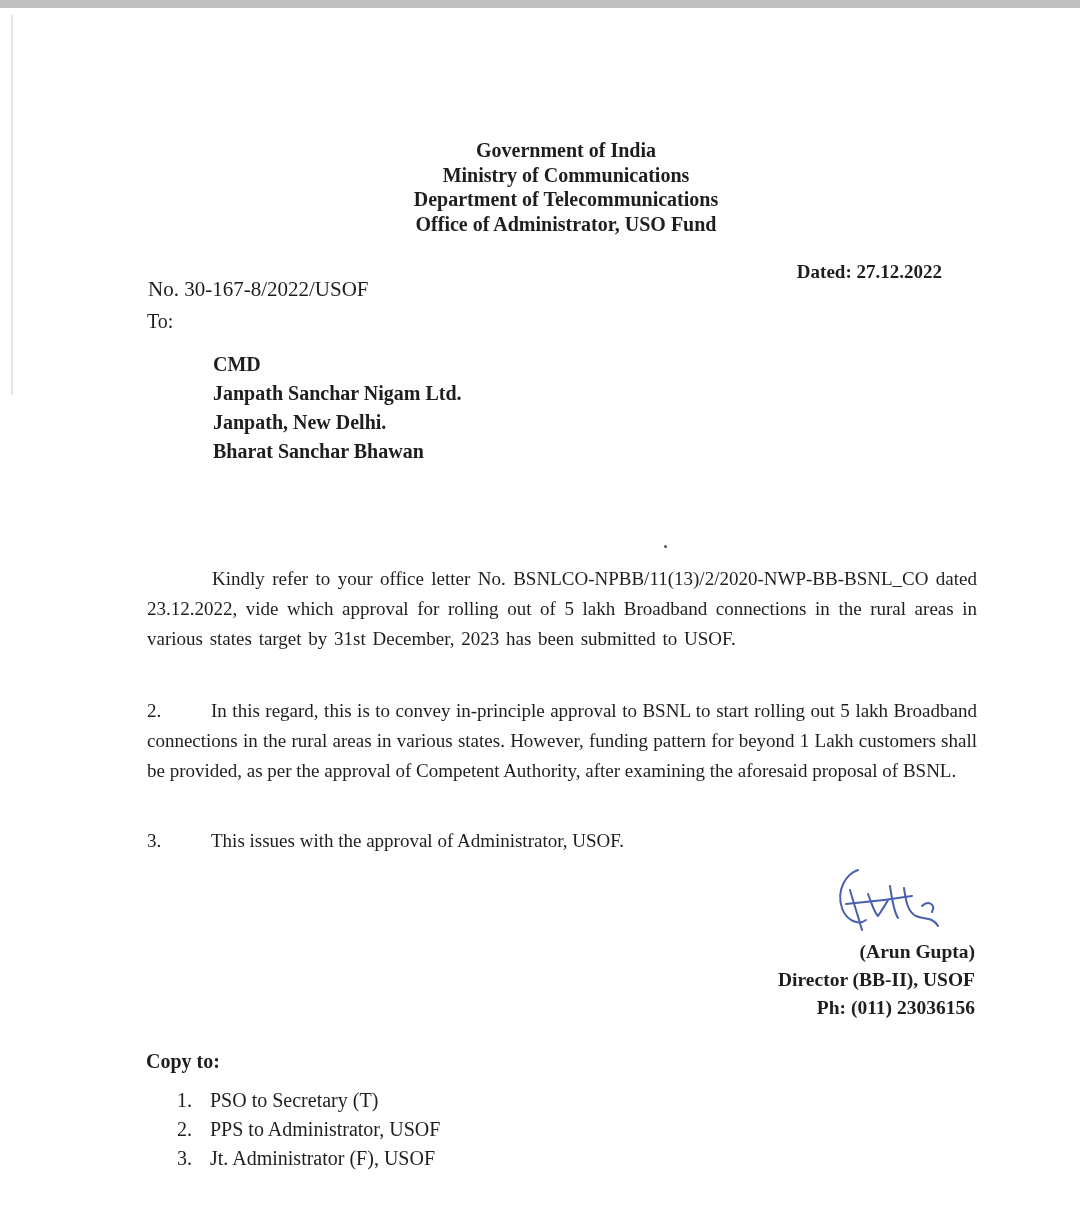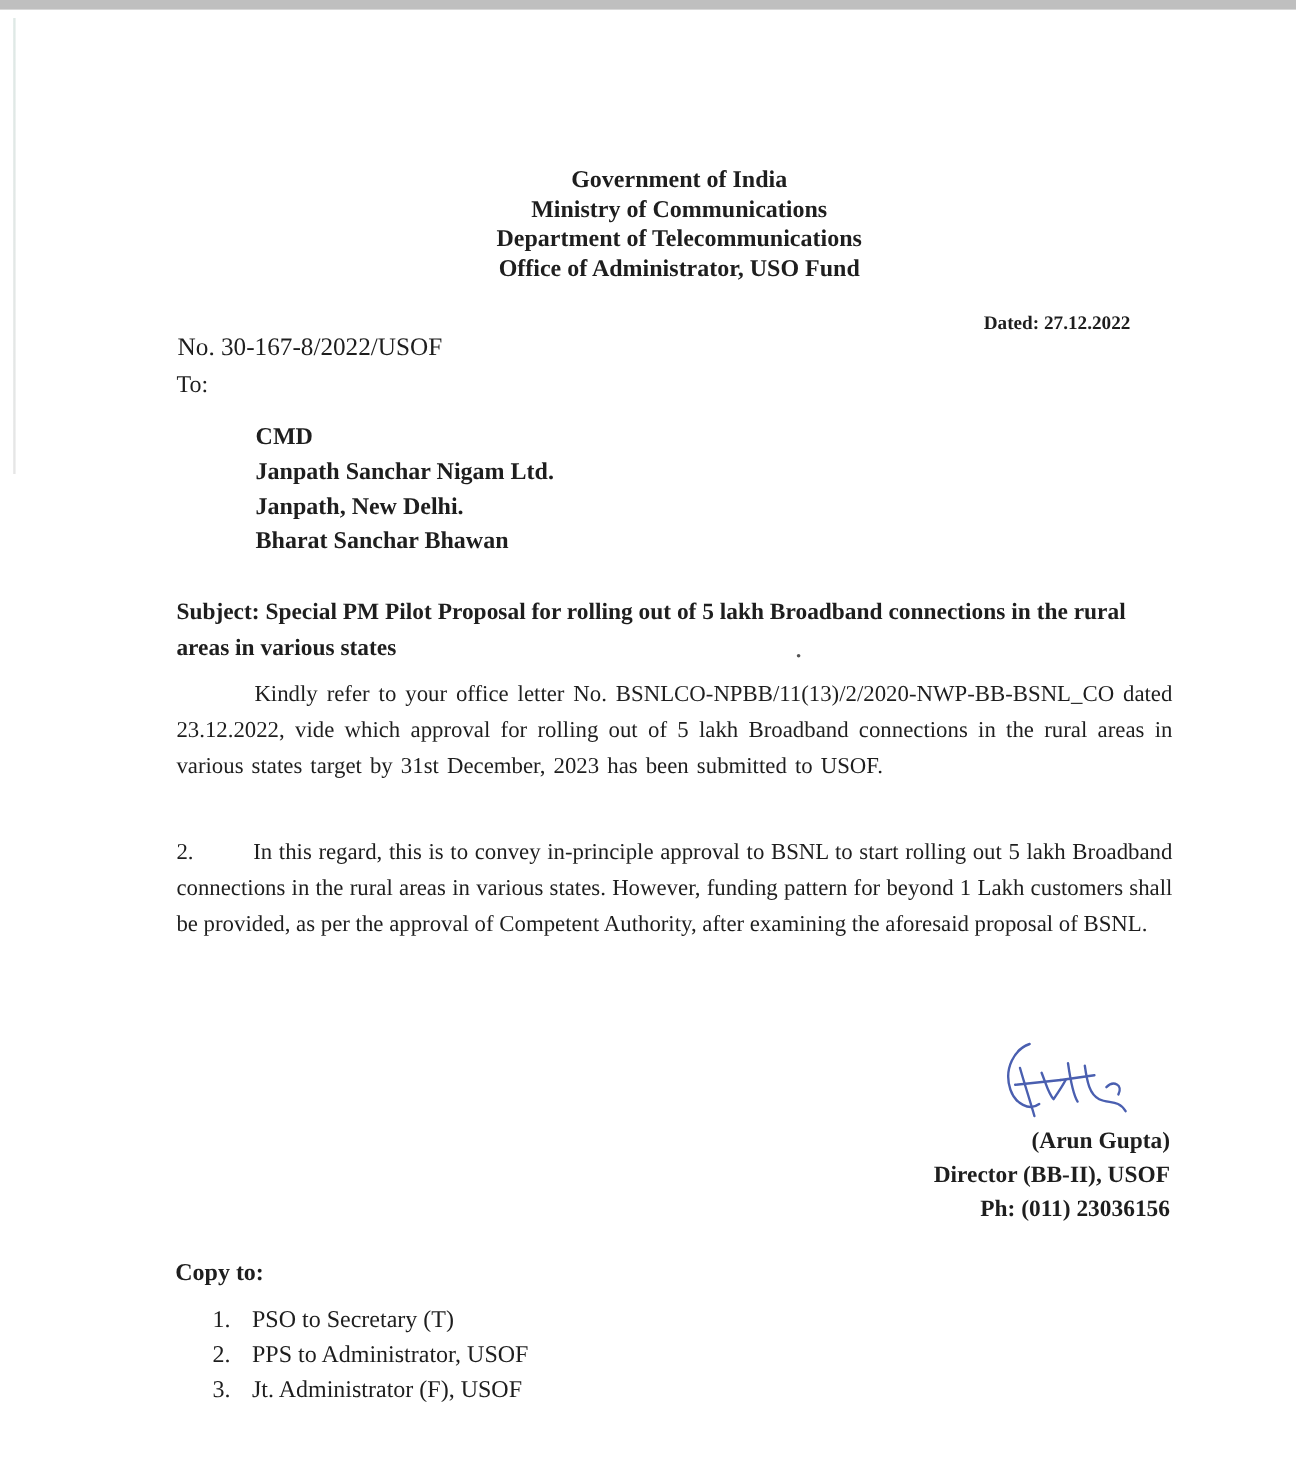--- a/index.html
+++ b/index.html
@@ -40,21 +40,21 @@
       line-height: 24.5px;
     }
     .refno {
       position: absolute;
       left: 148px; top: 269px;
       font-weight: normal; font-size: 21px;
     }
     .dated {
       position: absolute;
       right: 138px; top: 253px;
-      font-weight: bold; font-size: 16px;
+      font-weight: bold; font-size: 19px;
     }
     .to-label {
       position: absolute;
       left: 147px; top: 302px;
       font-size: 20px;
     }
     .address {
       position: absolute;
       left: 213px; top: 342px;
       font-size: 20px;
@@ -143,31 +143,33 @@
 
   <div class="to-label">To:</div>
 
   <div class="address">
     <div>CMD</div>
     <div>Janpath Sanchar Nigam Ltd.</div>
     <div>Janpath, New Delhi.</div>
     <div>Bharat Sanchar Bhawan</div>
   </div>
 
-  <div class="subject">Subject:  Special PM Pilot Proposal for rolling out of 5 lakh Broadband connections in the rural areas in various states</div>
   <div class="stray-mark"></div>
 
   <div class="para para1">
     <span>Kindly refer to your office letter No. BSNLCO-NPBB/11(13)/2/2020-NWP-BB-BSNL_CO dated 23.12.2022, vide which approval for rolling out of 5 lakh Broadband connections in the rural areas in various states target by 31st December, 2023 has been submitted to USOF.</span>
   </div>
 
   <div class="para para2">
     <span class="pnum">2.</span><span>In this regard, this is to convey in-principle approval to BSNL to start rolling out 5 lakh Broadband connections in the rural areas in various states. However, funding pattern for beyond 1 Lakh customers shall be provided, as per the approval of Competent Authority, after examining the aforesaid proposal of BSNL.</span>
   </div>
 
+  <div class="para para3">
+    <span class="pnum">3.</span><span>This issues with the approval of Administrator, USOF.</span>
+  </div>
 
   <svg class="signature-svg" viewBox="0 0 140 90">
     <g fill="none" stroke="#4a5fb0" stroke-width="2" stroke-linecap="round" stroke-linejoin="round">
       <path d="M30 10 C 18 14, 8 30, 14 48 C 18 60, 30 66, 38 60"></path>
       <path d="M22 30 C 26 44, 30 56, 34 70"></path>
       <path d="M18 44 L 56 40"></path>
       <path d="M40 34 C 44 44, 46 52, 50 56 C 54 50, 58 44, 60 40"></path>
       <path d="M62 26 C 64 40, 66 52, 70 58"></path>
       <path d="M56 40 L 84 36"></path>
       <path d="M76 28 C 78 42, 80 52, 88 56 C 96 60, 104 56, 110 66"></path>

